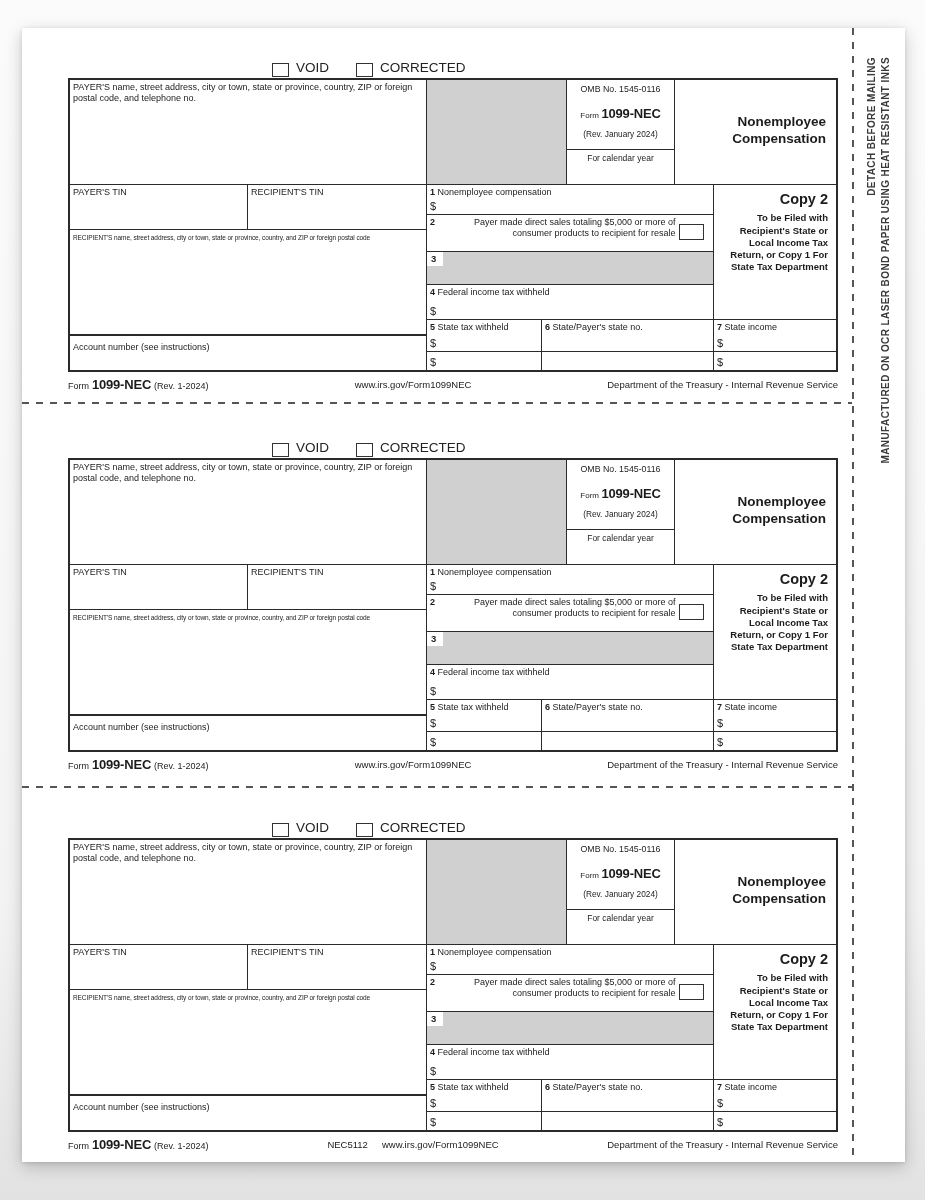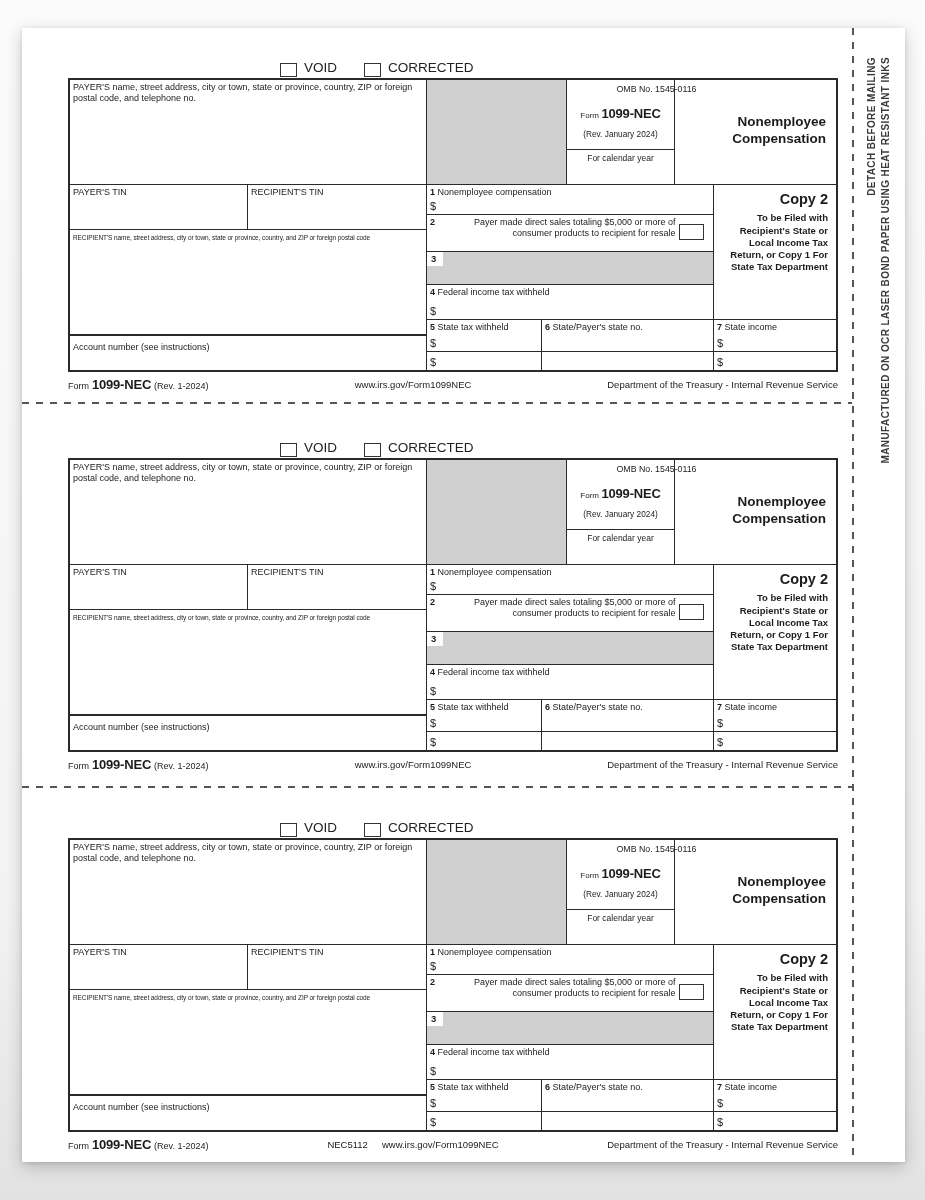--- a/index.html
+++ b/index.html
@@ -11,33 +11,33 @@
   
   .vdash{position:absolute;left:852px;top:28px;width:2px;height:1134px;
          background:repeating-linear-gradient(180deg,#555 0 7px,transparent 7px 14px);}
   .hdash{position:absolute;left:22px;width:830px;height:2px;
          background:repeating-linear-gradient(90deg,#555 0 7px,transparent 7px 14px);}
   
   .side-text{position:absolute;writing-mode:vertical-rl;transform:rotate(180deg);
              font-size:10px;font-weight:bold;letter-spacing:.4px;color:#3a3a3a;white-space:nowrap;}
   
   .copy{position:absolute;left:68px;width:770px;height:340px;}
-  .hdr{position:absolute;top:0;left:16px;width:770px;height:18px;}
+  .hdr{position:absolute;top:0;left:8px;width:770px;height:18px;}
   .cb{position:absolute;width:15px;height:12px;border:1.5px solid #333;background:#fff;}
   .hdr-lbl{position:absolute;top:0;font-size:13.5px;color:#222;}
   .tbl{position:absolute;top:18px;left:0;width:770px;height:294px;border:2px solid #2a2a2a;box-sizing:border-box;}
   .cell{position:absolute;box-sizing:border-box;font-size:9px;line-height:1.2;padding:2px 3px;}
   .br{border-right:1.5px solid #2a2a2a;}
   .bb{border-bottom:1.5px solid #2a2a2a;}
   .num{font-weight:bold;}
   .shade{background:#d0d0d0;}
   .dollar{position:absolute;left:3px;bottom:1px;font-size:11px;color:#222;}
   .condensed{display:inline-block;font-size:7.4px;white-space:nowrap;transform:scaleX(.88);transform-origin:0 0;letter-spacing:-.1px;}
   
-  .omb-no{position:absolute;top:4px;left:0;width:100%;text-align:center;font-size:8.8px;padding-left:36px;}
+  .omb-no{position:absolute;top:4px;left:0;width:100%;text-align:center;font-size:8.8px;}
   .omb-form{position:absolute;top:26px;left:0;width:100%;text-align:center;}
   .omb-form .fw{font-size:8px;}
   .omb-form .fn{font-size:13px;font-weight:bold;letter-spacing:-.2px;}
   .omb-rev{position:absolute;top:50px;left:0;width:100%;text-align:center;font-size:8.3px;}
   .omb-div{position:absolute;top:69px;left:0;width:100%;border-top:1.5px solid #2a2a2a;}
   .omb-cal{position:absolute;top:73px;left:0;width:100%;text-align:center;font-size:8.5px;}
   .title-cell{display:flex;align-items:flex-start;justify-content:flex-end;padding:34px 10px 0 0;
               font-size:13.5px;font-weight:bold;text-align:right;line-height:1.25;}
   .copy2-name{font-size:14.5px;font-weight:bold;text-align:right;padding:6px 8px 2px 0;}
   .copy2-text{font-size:9.5px;font-weight:bold;text-align:right;padding:2px 8px 0 8px;line-height:1.28;}

